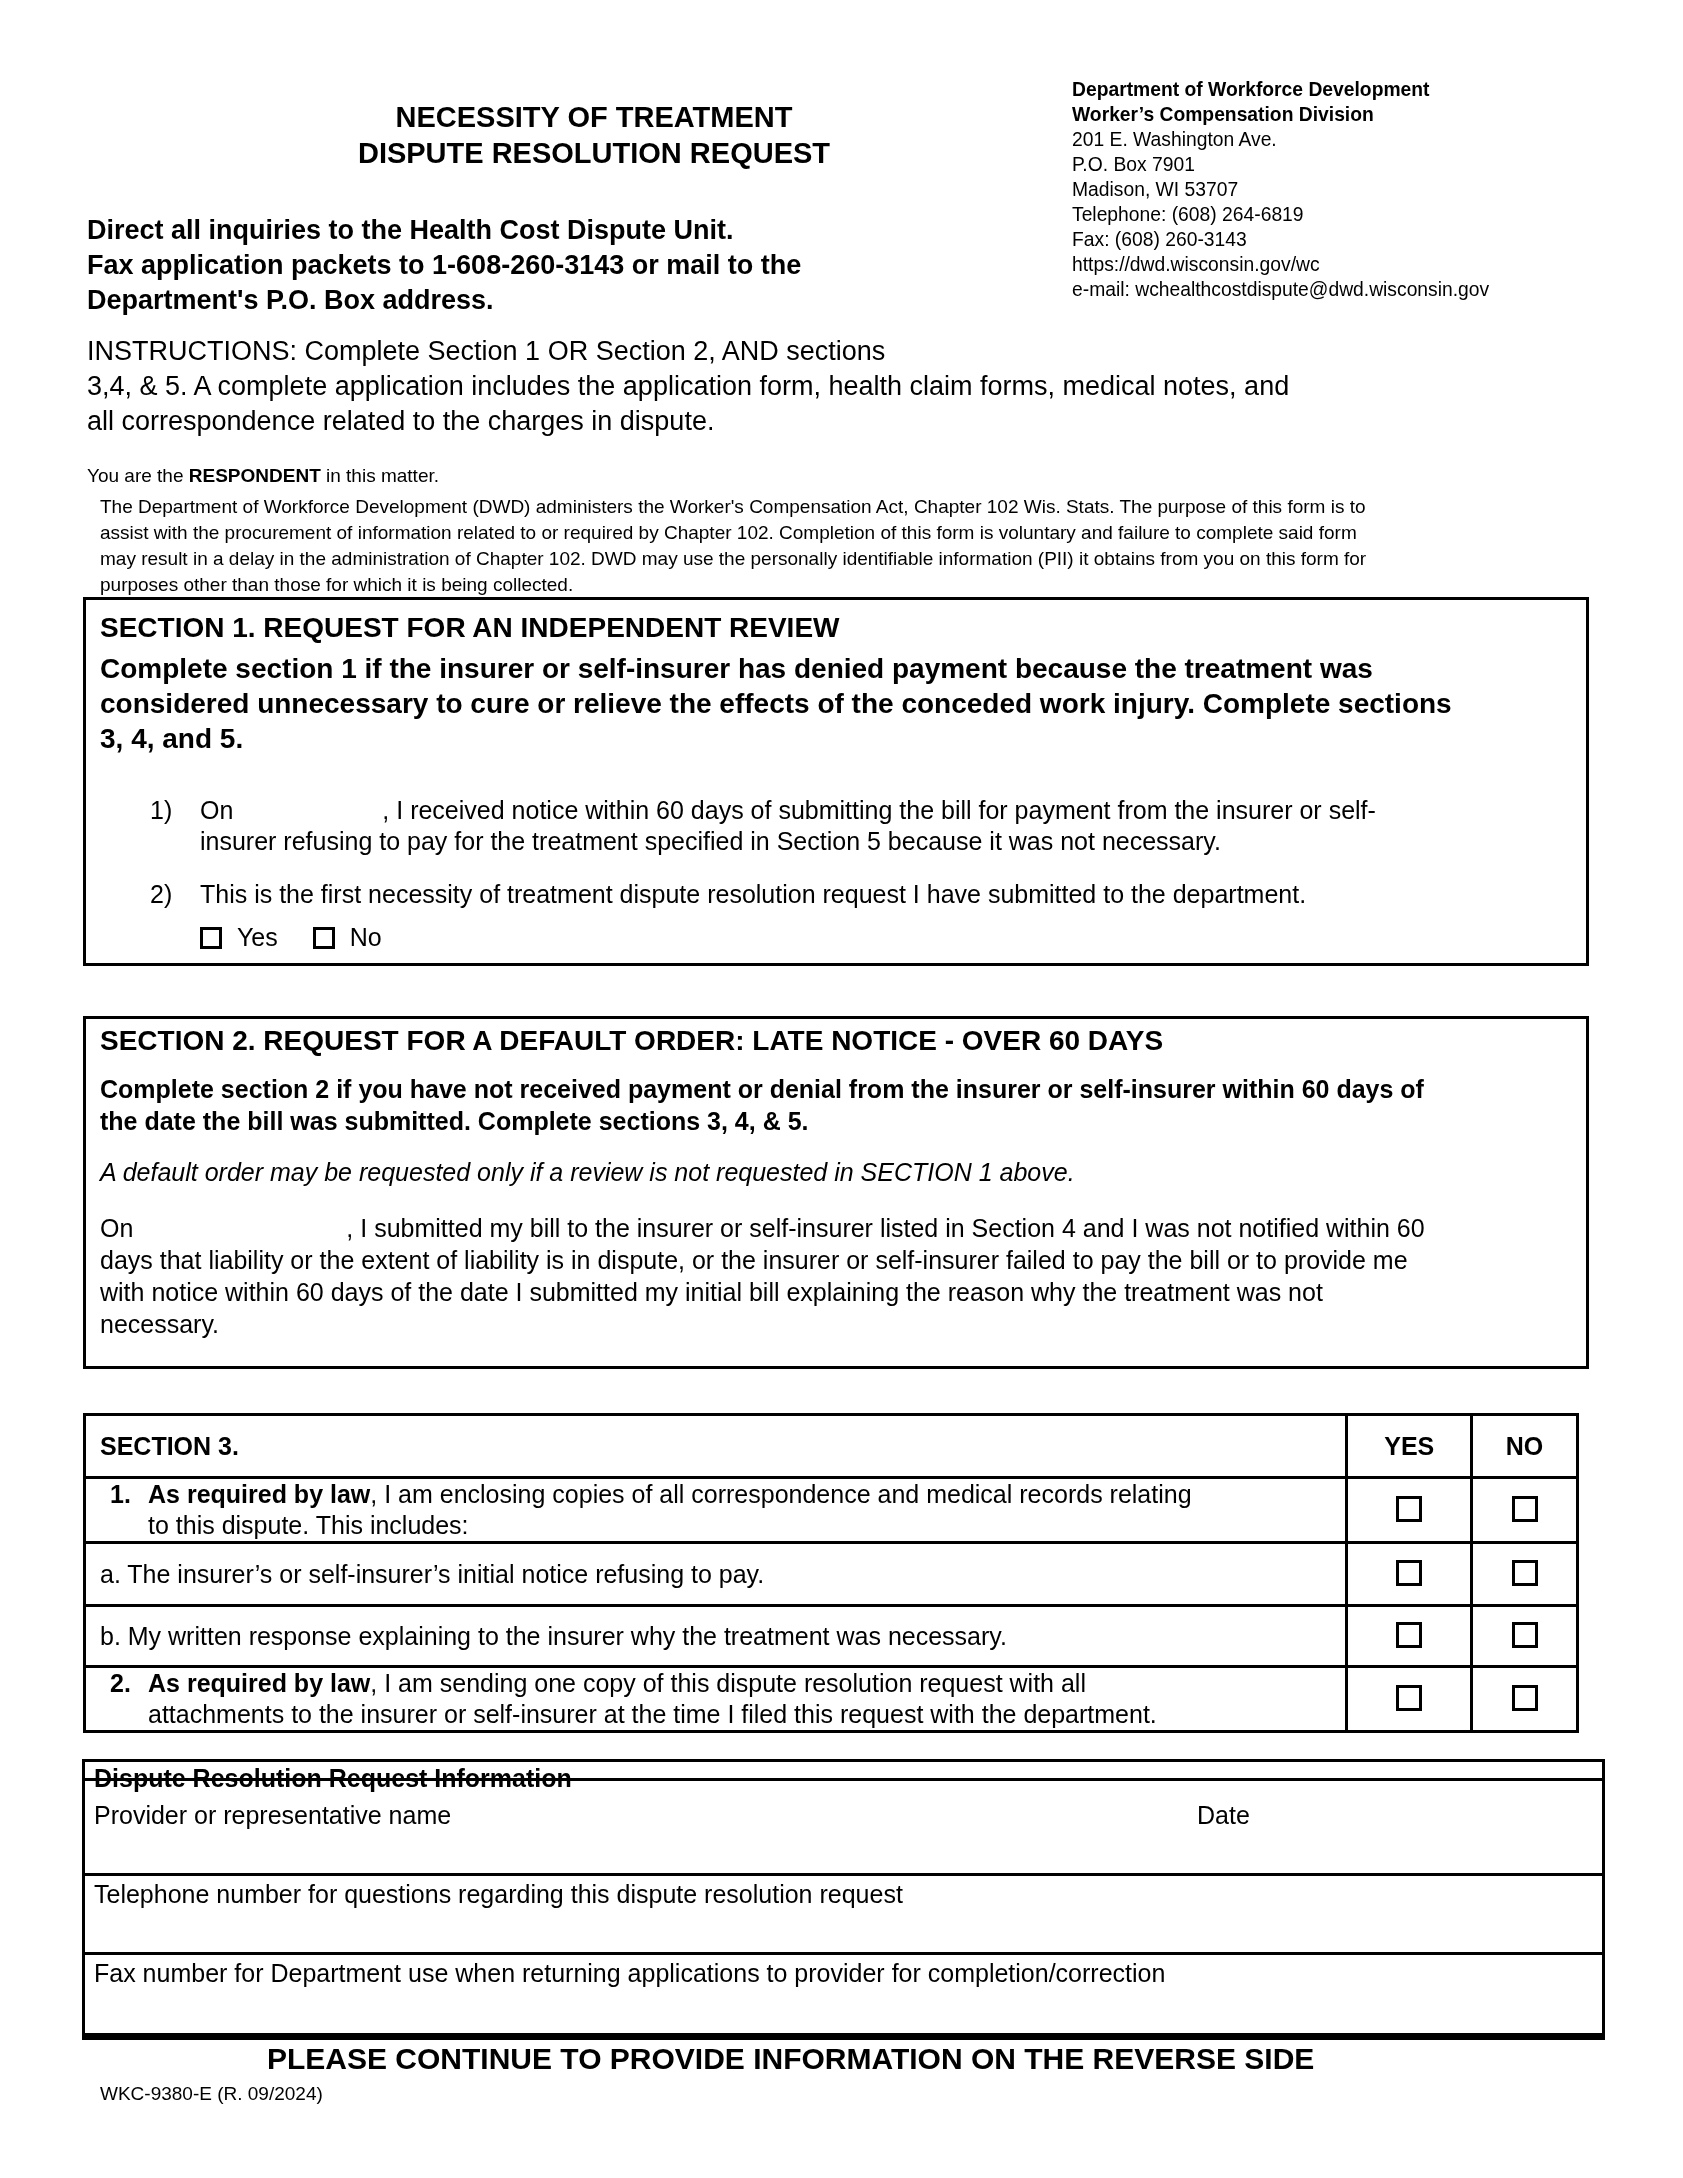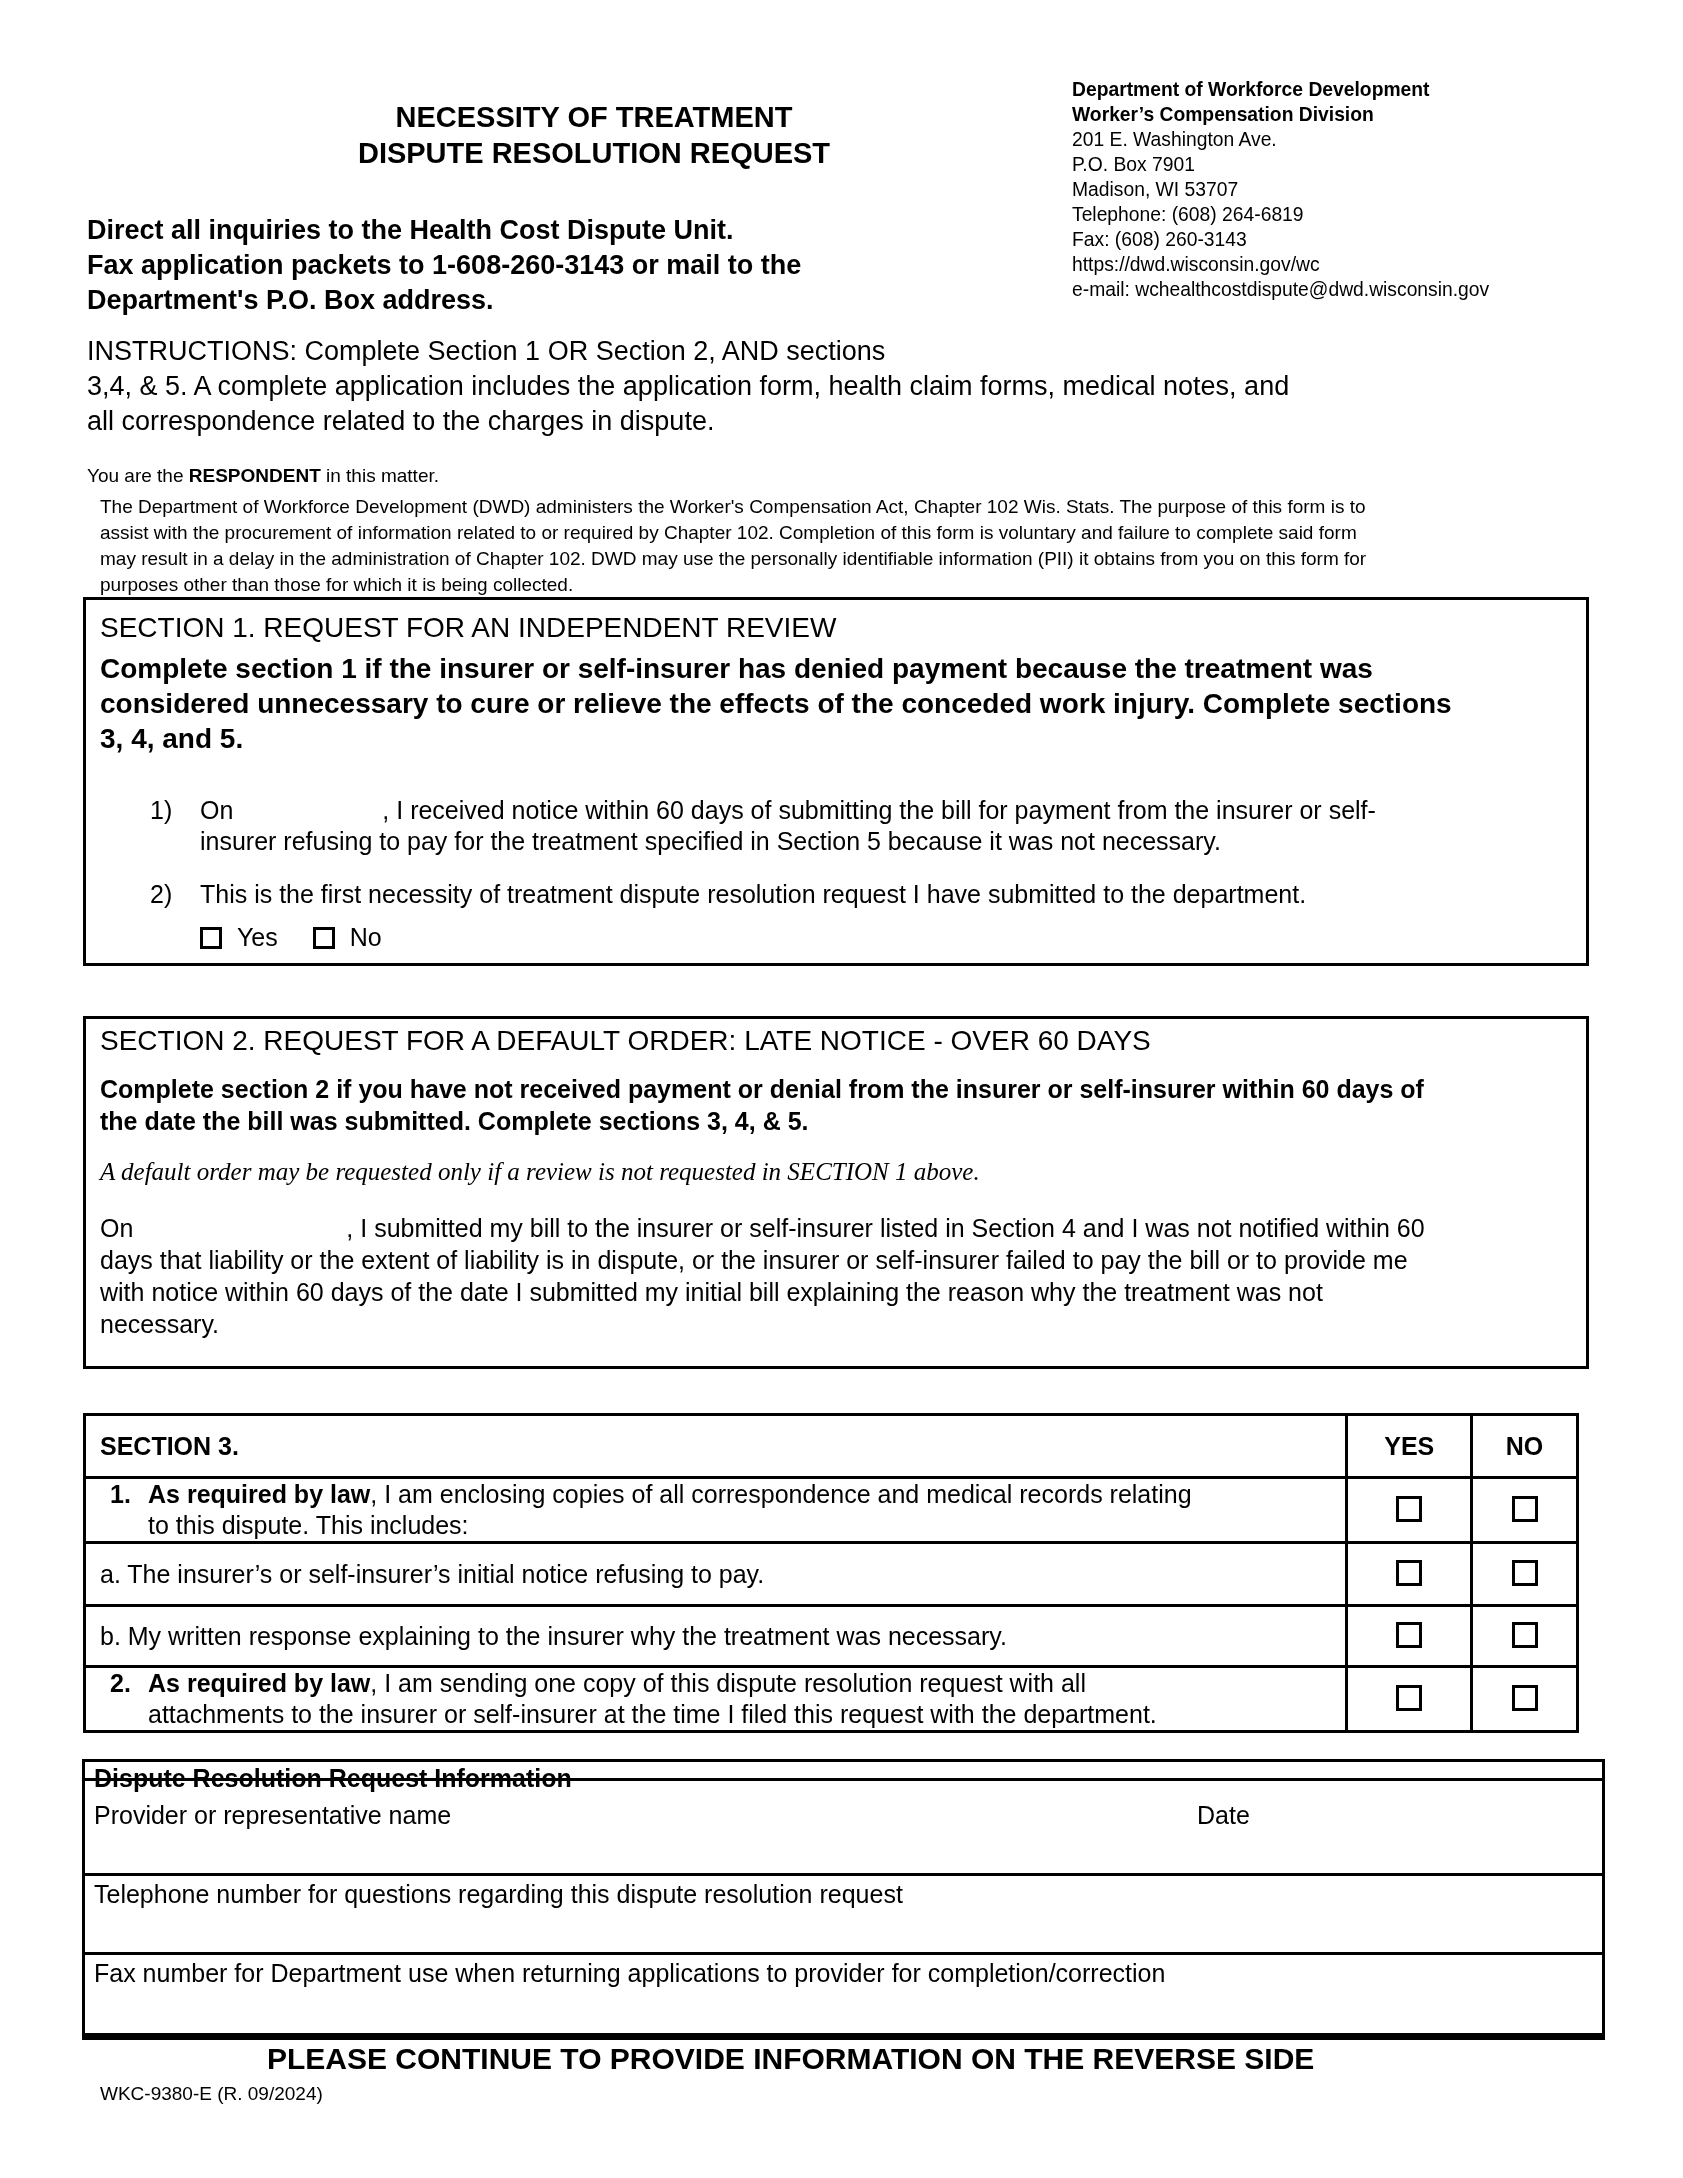--- a/index.html
+++ b/index.html
@@ -20,33 +20,33 @@
 
   .respondent { left: 87px; top: 458px; font-size: 19px; line-height: 35px; }
   .respondent b { font-weight: bold; }
 
   .privacy { left: 100px; top: 494px; width: 1505px; font-size: 19px; line-height: 26px; }
 
   .box { border: 3px solid #000; box-sizing: border-box; }
 
   
   #sec1 { left: 83px; top: 597px; width: 1506px; height: 369px; }
-  .sec-head { position: absolute; left: 14px; font-weight: normal; font-size: 28px; }
+  .sec-head { position: absolute; left: 14px; font-weight: bold; font-size: 28px; }
   .sec-lead { position: absolute; left: 14px; width: 1475px; font-weight: bold; font-size: 28px; line-height: 35px; }
   .item { position: absolute; font-size: 25px; line-height: 31px; }
   .item .num { position: absolute; left: 0; top: 0; }
   .item .txt { position: absolute; left: 50px; top: 0; }
   .blank { display: inline-block; width: 149px; }
   .cb { display: inline-block; width: 22px; height: 22px; border: 3px solid #000; box-sizing: border-box;
         vertical-align: -3px; background: #fff; }
 
   
   #sec2 { left: 83px; top: 1016px; width: 1506px; height: 353px; }
   .sec2-lead { position: absolute; left: 14px; width: 1475px; font-weight: bold; font-size: 25px; line-height: 32px; }
-  .sec2-ital { position: absolute; left: 14px; font-style: italic; font-size: 25px; font-family: Liberation Serif, serif; }
+  .sec2-ital { position: absolute; left: 14px; font-style: italic; font-size: 25px; }
   .sec2-body { position: absolute; left: 14px; width: 1485px; font-size: 25px; line-height: 32px; }
 
   
   #sec3 { left: 83px; top: 1413px; width: 1496px; border-collapse: collapse; }
   #sec3 td, #sec3 th { border: 3px solid #000; padding: 0; font-size: 25px; }
   #sec3 th { font-weight: bold; height: 60px; text-align: left; }
   #sec3 th.c { text-align: center; }
   #sec3 .q { padding-left: 14px; line-height: 31px; vertical-align: middle; }
   #sec3 .cbcell { text-align: center; vertical-align: middle; }
   #sec3 .cbcell .cb { width: 26px; height: 26px; }

